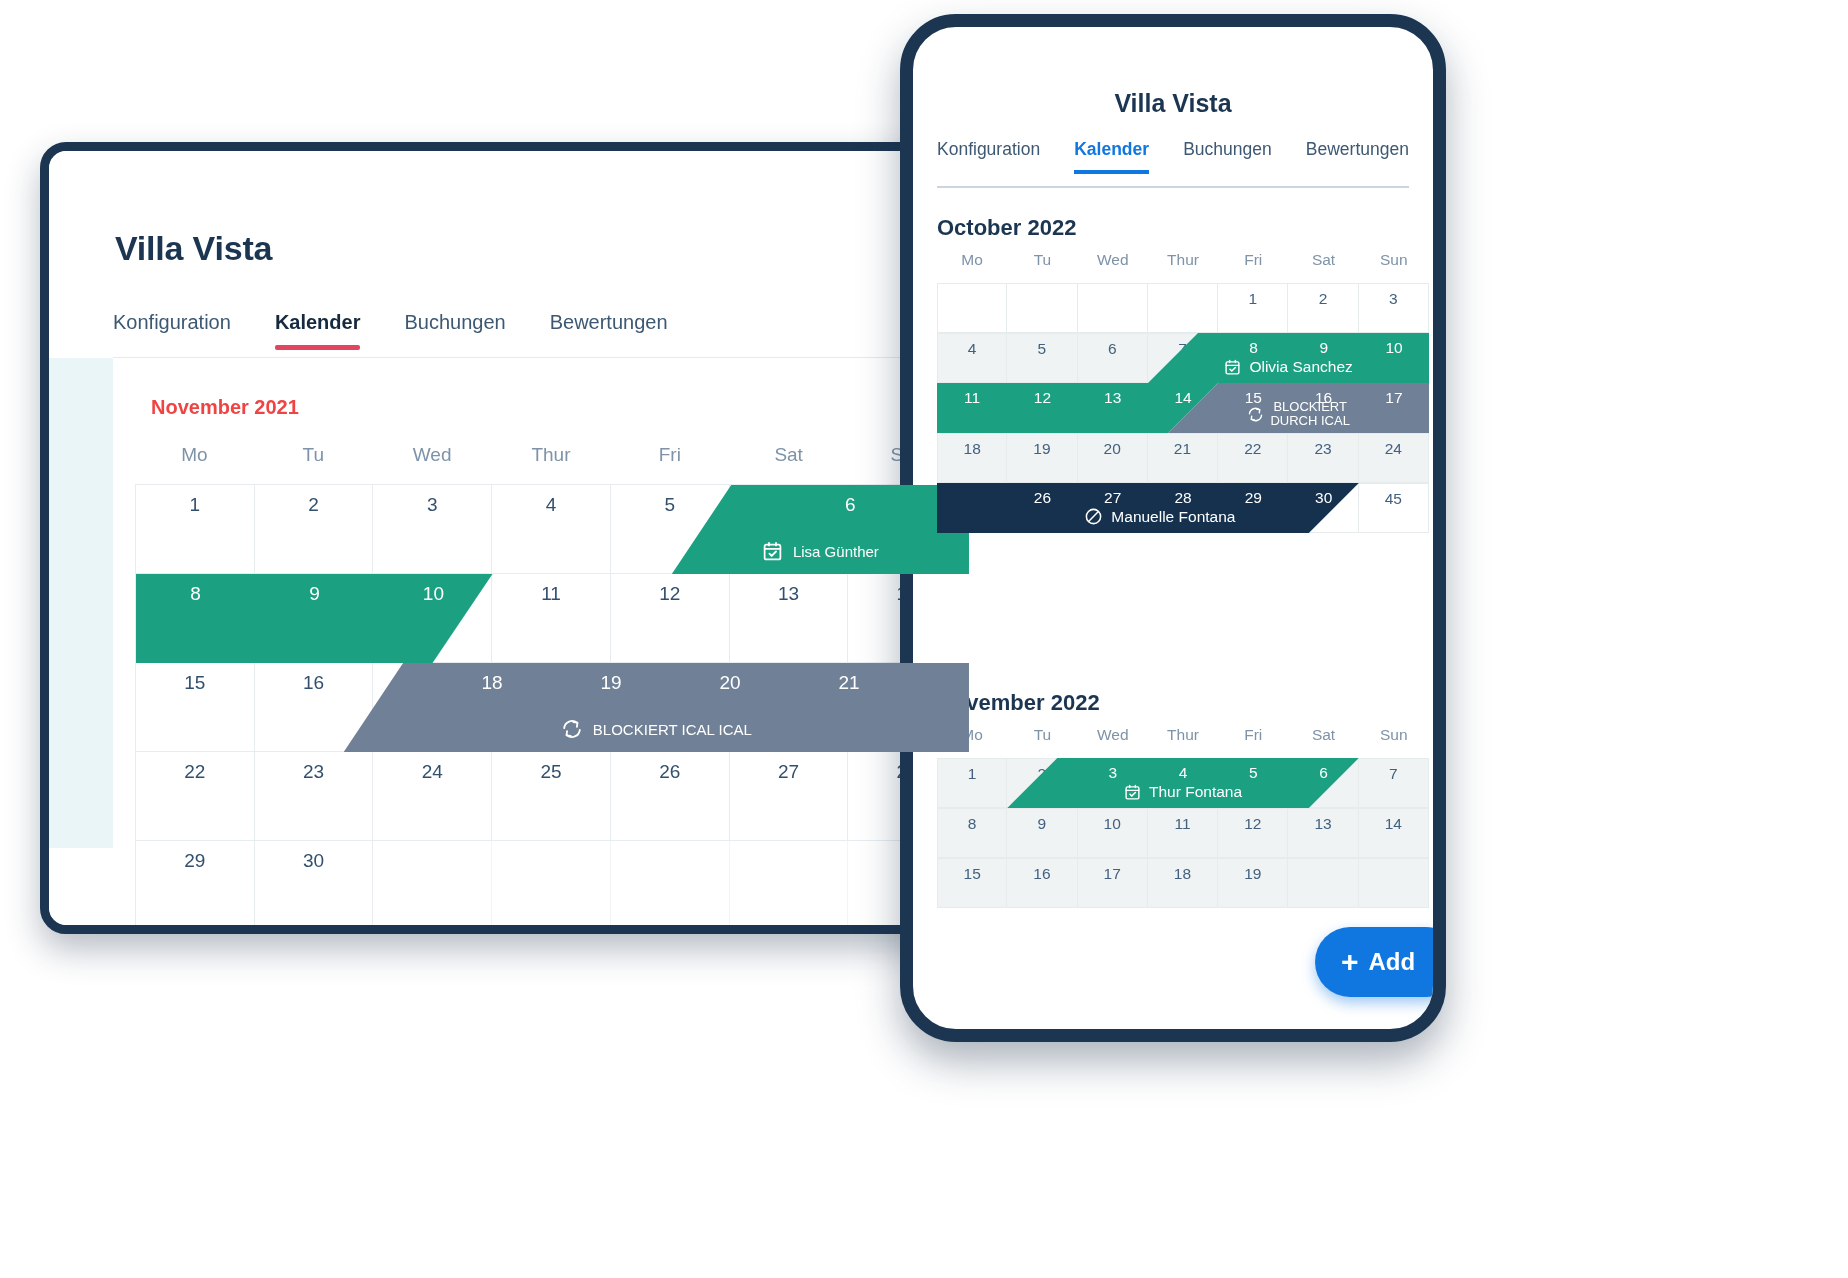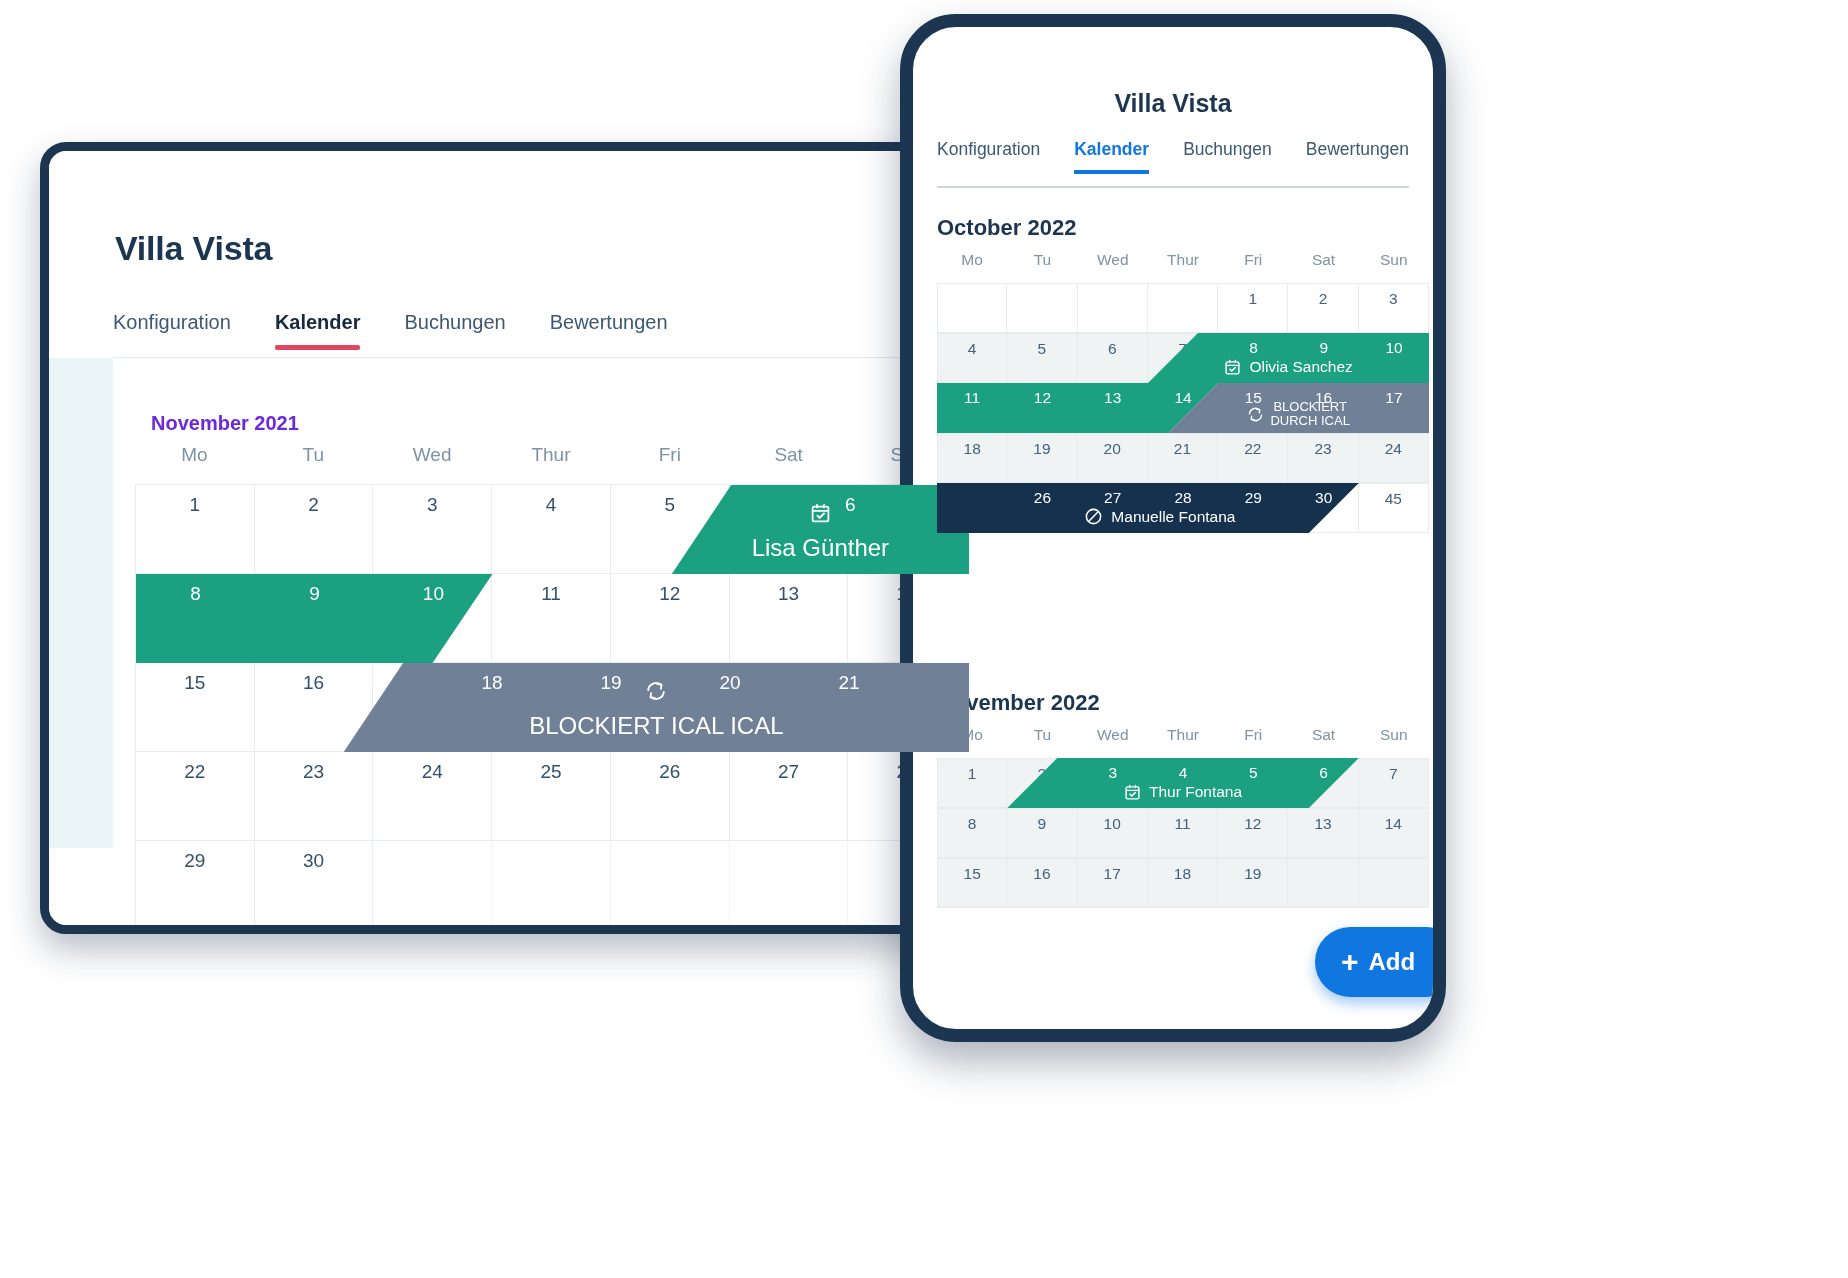--- a/index.html
+++ b/index.html
@@ -54,21 +54,21 @@
   .desk-stripe{
     position:absolute; left:0; top:207px; width:64px; height:490px;
     background:#eaf5f8;
   }
   .desk-body{
     position:absolute; left:64px; top:207px; right:0; bottom:0;
     background:#ffffff;
   }
   .desk-month{
     position:absolute; left:38px; top:38px;
-    font-size:20px; font-weight:bold; color:#6d28d9;margin-top:16px;
+    font-size:20px; font-weight:bold; color:#ef4444;
   }
 
   
   .wd-row{ display:flex; }
   .wd-cell{
     text-align:center; color:#7e93a8;
   }
 
   .desk-cal{ position:absolute; left:22px; top:86px; width:832px; }
   .desk-cal .wd-cell{ width:118.85px; font-size:19px; padding-bottom:18px;}
@@ -86,21 +86,21 @@
   .desk-day.empty{ border-right:1px solid #f2f5f6; border-bottom:1px solid #f2f5f6;}
 
   
   .band{
     position:absolute;
     display:flex; align-items:flex-end; justify-content:center;
     color:#fff; z-index:3; pointer-events:auto;
   }
   .band .lbl{
     display:flex; align-items:center; gap:10px;
-    padding-bottom:12px; font-size:24px; white-space:nowrap;flex-direction:column;
+    padding-bottom:12px; font-size:15px; white-space:nowrap;
   }
   .band.green{ background:#1ba181; }
   .band.grey { background:#708096; }
   .band .num-over{
     position:absolute; top:9px; font-size:19px; color:#fff; text-align:center;
   }
 
   
   #mobile-window{
     position:absolute;

